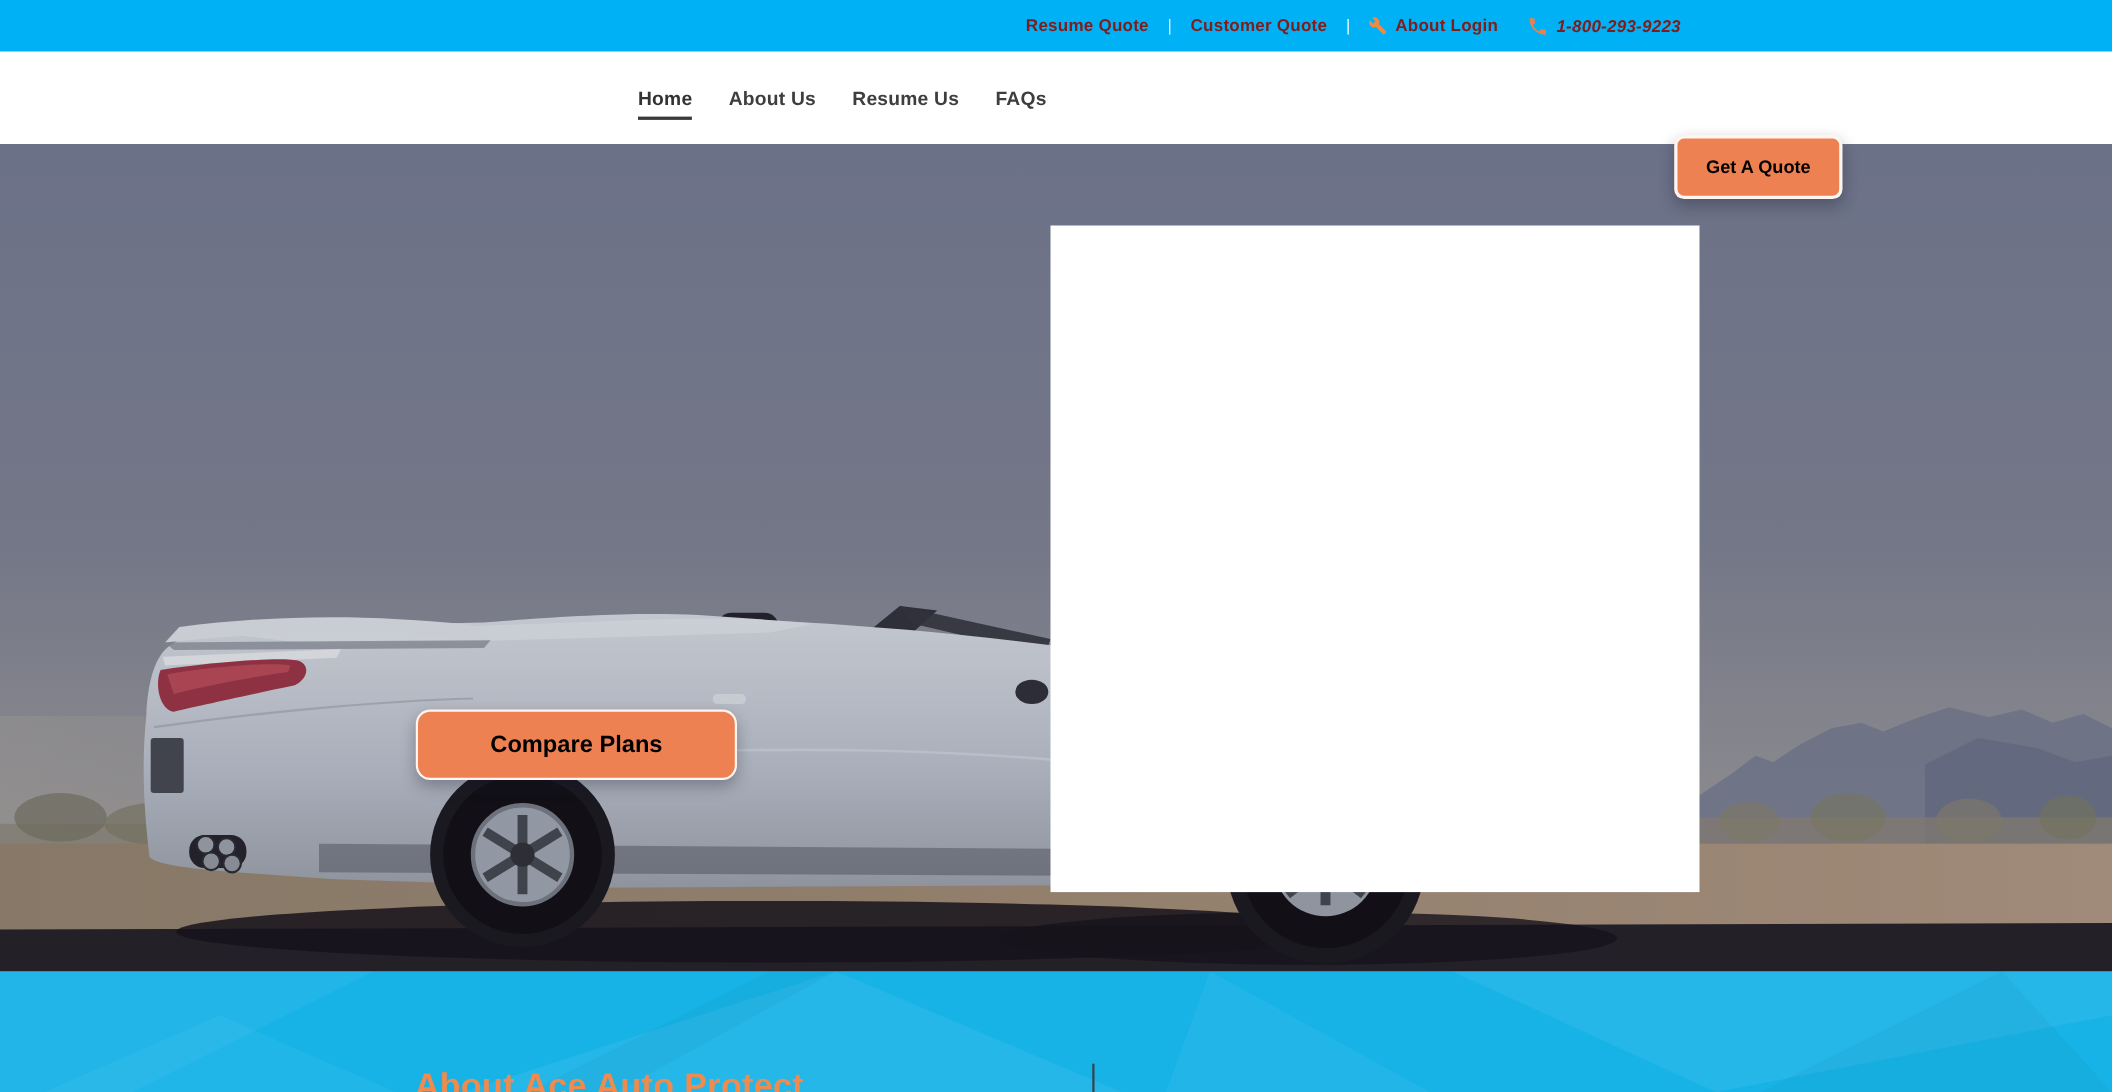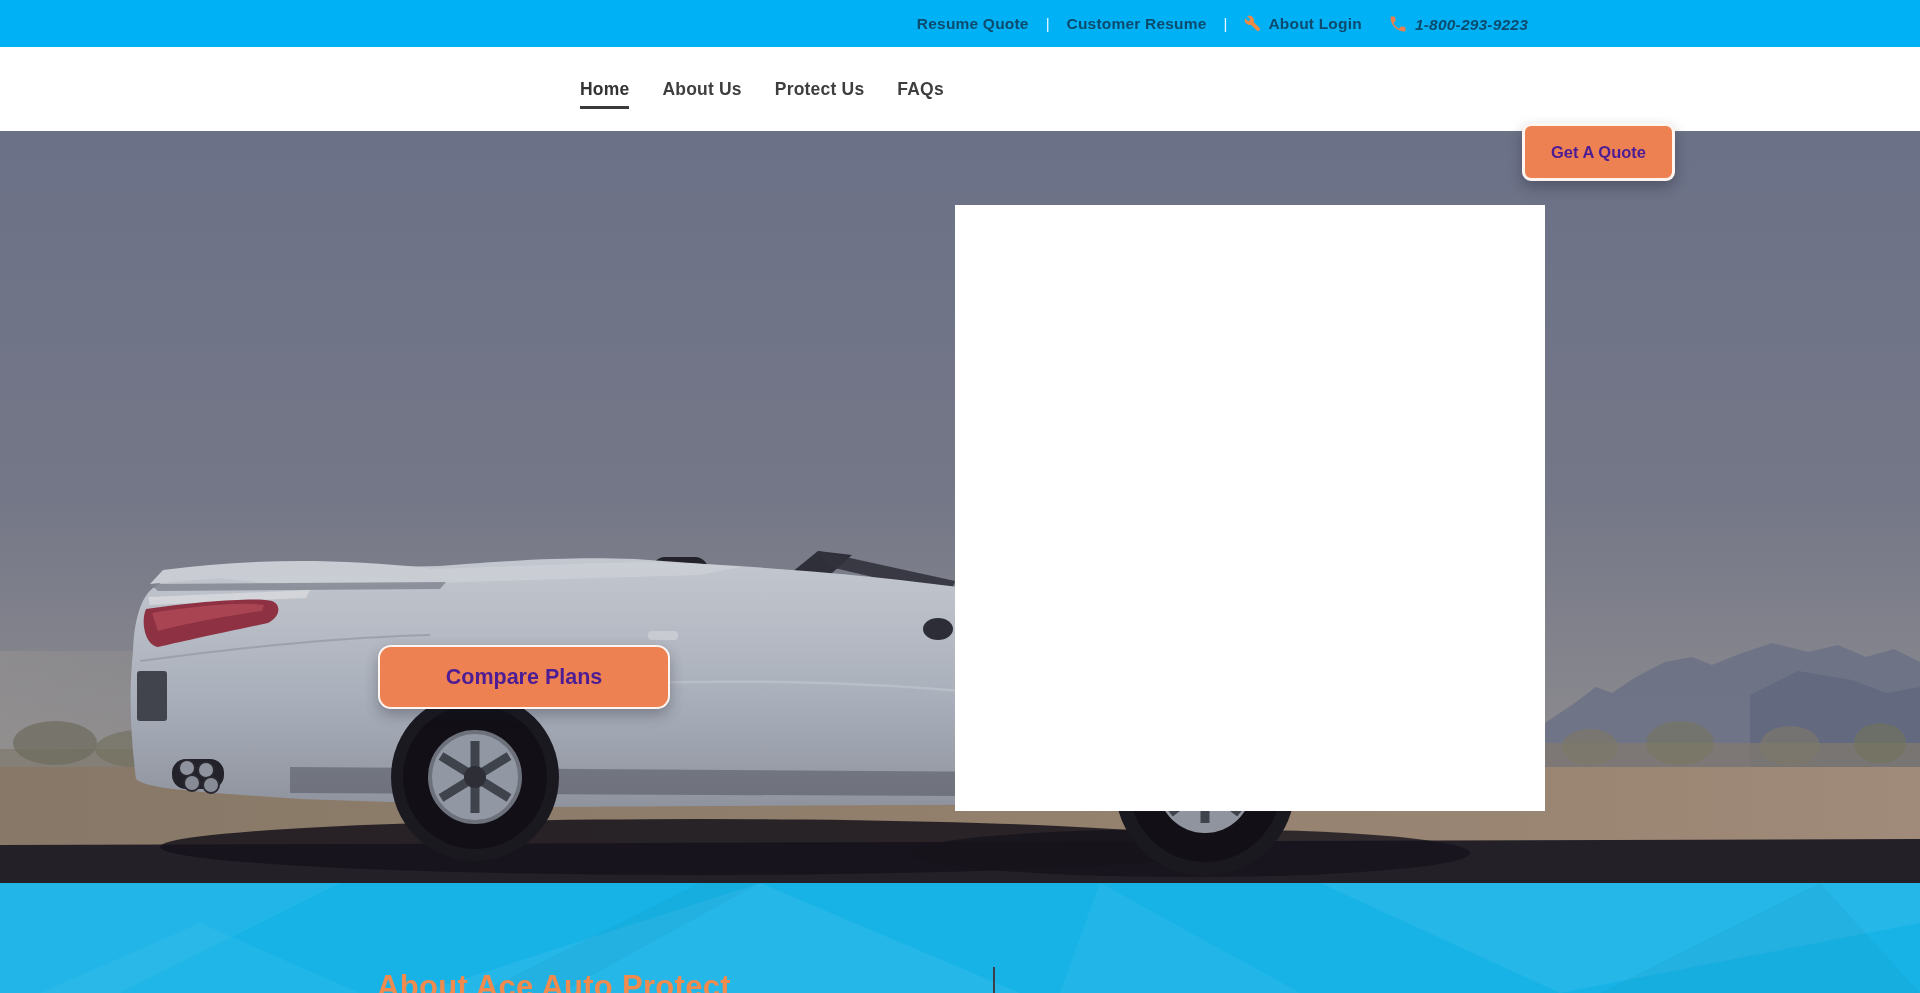--- a/index.html
+++ b/index.html
@@ -6,21 +6,21 @@
   html,body { width:1920px; height:993px; }
   body { font-family:"Liberation Sans","DejaVu Sans",sans-serif; background:#fff; }
   .page { position:relative; width:1920px; height:993px; overflow:hidden; background:#fff; }
 
   
   .topbar {
     position:absolute; left:0; top:0; width:1920px; height:47px;
     background:#00b2f5; display:flex; align-items:center;
     justify-content:flex-end; padding-right:392px; gap:0;
   }
-  .topbar a { color:#0c4a6e; text-decoration:none; font-size:15.5px; font-weight:600; letter-spacing:.2px; }
+  .topbar a { color:#7f1d1d; text-decoration:none; font-size:15.5px; font-weight:600; letter-spacing:.2px; }
   .topbar .sep { color:#eaf9ff; font-size:15px; margin:0 17px; font-weight:400; }
   .topbar .icn { display:inline-flex; align-items:center; margin-right:7px; }
   .topbar .phone-wrap { display:inline-flex; align-items:flex-end; margin-left:26px; }
   .phone-number {
     color:#fff; font-size:18.5px; font-weight:700; font-style:italic;
     letter-spacing:.4px; text-decoration:none;
   }
 
   
   .navbar {
@@ -38,21 +38,21 @@
   }
   .navbar li.active a { color:#333; }
   .navbar li.active::after {
     content:""; position:absolute; left:0; right:0; bottom:22px;
     height:3px; background:#3a3a3a;
   }
   .caret { display:inline-block; margin-top:2px; }
 
   
   .btn-orange {
-    position:absolute; background:#ee8152; color:#4c1d95; font-weight:600;
+    position:absolute; background:#ee8152; color:#000000; font-weight:600;
     font-family:"Liberation Sans","DejaVu Sans",sans-serif;
     border:3px solid rgba(255,255,255,.92); cursor:pointer;
     box-shadow:0 6px 14px rgba(20,20,40,.30);
   }
   .btn-getquote {
     left:1522px; top:123px; width:153px; height:58px;
     border-radius:9px; font-size:16.5px; z-index:30;
   }
   .btn-compare {
     left:378px; top:514px; width:292px; height:64px;
@@ -86,21 +86,21 @@
   }
 </style>
 </head>
 <body>
 
 <div class="page">
 
   <header class="topbar" style="background: rgb(0, 178, 245);">
     <a href="#">Resume Quote</a>
     <span class="sep">|</span>
-    <a href="#">Customer Resume</a>
+    <a href="#">Customer Quote</a>
     <span class="sep">|</span>
     <span class="icn">
       <svg width="17" height="17" viewBox="0 0 24 24">
         <path fill="#ef8a45" d="M22.7 19l-9.1-9.1c.9-2.3.4-5-1.5-6.9-2-2-5-2.4-7.4-1.3L9 6 6 9 1.6 4.7C.4 7.1.9 10.1 2.9 12.1c1.9 1.9 4.6 2.4 6.9 1.5l9.1 9.1c.4.4 1 .4 1.4 0l2.3-2.3c.5-.4.5-1.1.1-1.4z"></path>
       </svg>
     </span>
     <a href="#">About Login</a>
     <span class="phone-wrap">
       <span class="icn">
         <svg width="20" height="20" viewBox="0 0 24 24">
@@ -113,21 +113,21 @@
 
   <nav class="navbar">
     <ul>
       <li class="active">
         <a href="#">Home</a>
       </li>
       <li>
         <a href="#">About Us</a>
       </li>
       <li>
-        <a href="#">Protect Us</a>
+        <a href="#">Resume Us</a>
       </li>
       <li>
         <a href="#">FAQs</a>
       </li>
     </ul>
   </nav>
 
   <button class="btn-orange btn-getquote" style="background: rgb(238, 129, 82);">Get A Quote</button>
 
   <div class="hero">

